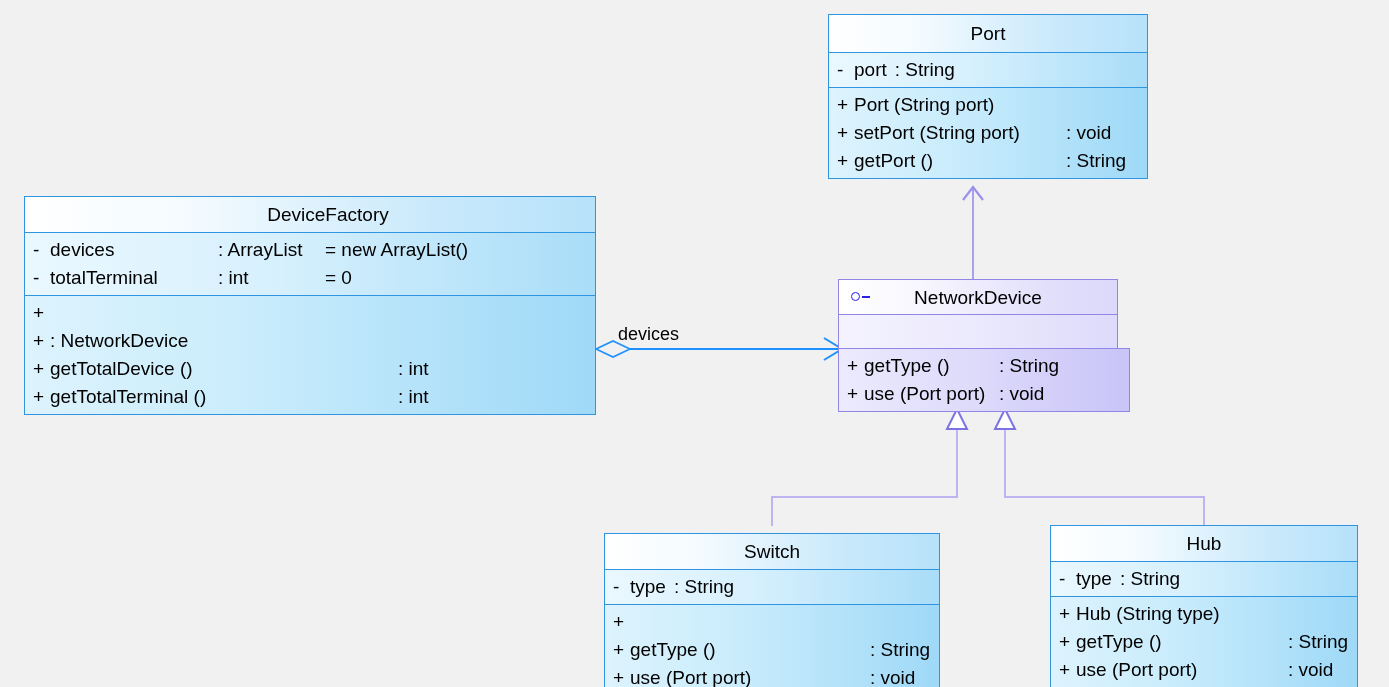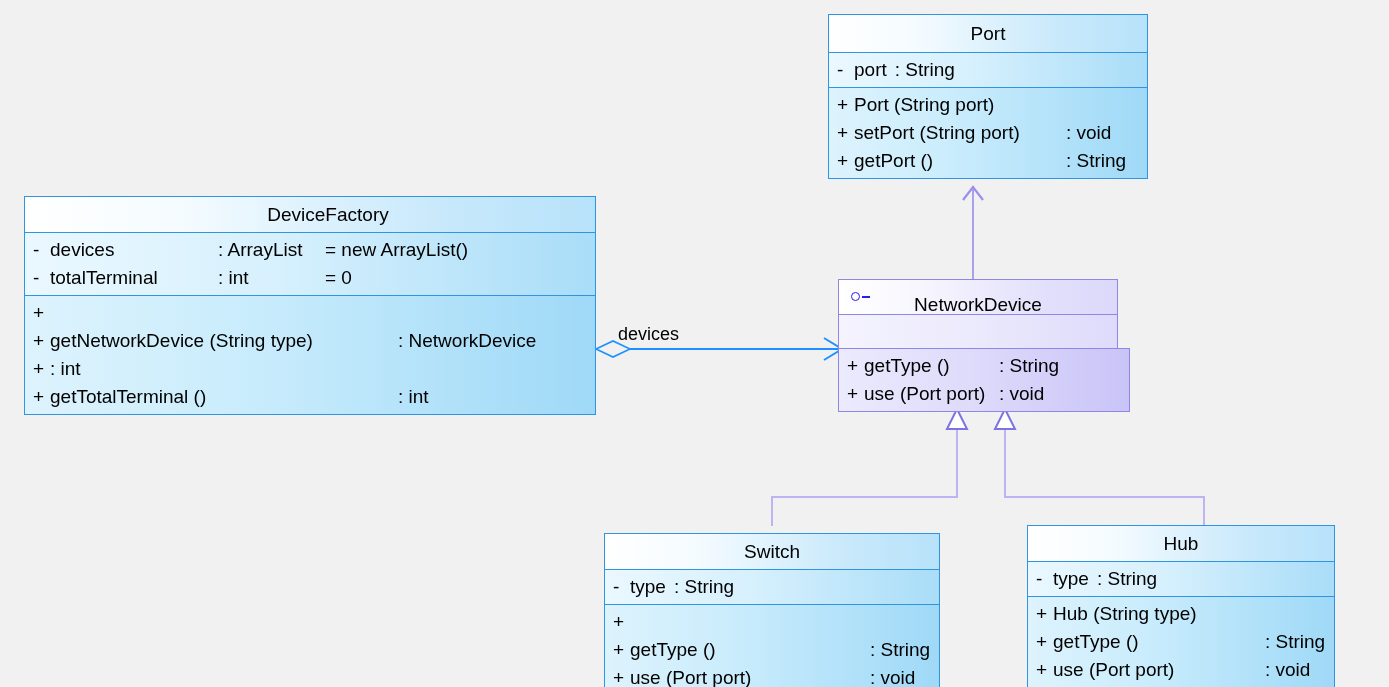--- a/index.html
+++ b/index.html
@@ -44,21 +44,20 @@
     border-top: none;
     background: linear-gradient(to right, #eaf8ff 0%, #d6f0fd 45%, #a9ddf8 100%);
   }
   .blue .cls-ops {
     background: linear-gradient(to right, #ddf3fd 0%, #c9ecfc 40%, #9fd9f7 100%);
   }
   
   .purple .cls-header {
     border: 1px solid #8f86e6;
     background: linear-gradient(to right, #ffffff 0%, #f7f6fe 30%, #e2dffb 75%, #dcd8fa 100%);
-    align-items: flex-end;
   }
   .purple .cls-attrs {
     border: 1px solid #8f86e6;
     border-top: none;
     background: linear-gradient(to right, #f4f3fe 0%, #ebe9fc 50%, #dedafb 100%);
   }
   .purple .cls-ops {
     border: 1px solid #8f86e6;
     border-top: none;
     background: linear-gradient(to right, #eceafd 0%, #dedbfb 45%, #c9c4f7 100%);
@@ -202,25 +201,25 @@
         <span class="m-def">= 0</span>
       </div>
     </div>
     <div class="cls-ops">
       <div class="member">
         <span class="m-vis">+</span>
         <span class="m-type"></span>
       </div>
       <div class="member">
         <span class="m-vis">+</span>
-        <span class="m-name" style="width:348px">getNetworkDevice (String type)</span>
         <span class="m-type">: NetworkDevice</span>
       </div>
       <div class="member">
         <span class="m-vis">+</span>
+        <span class="m-name" style="width:348px">getTotalDevice ()</span>
         <span class="m-type">: int</span>
       </div>
       <div class="member">
         <span class="m-vis">+</span>
         <span class="m-name" style="width:348px">getTotalTerminal ()</span>
         <span class="m-type">: int</span>
       </div>
     </div>
   </div>
 
@@ -272,21 +271,21 @@
         <span class="m-type">: String</span>
       </div>
       <div class="member">
         <span class="m-vis">+</span>
         <span class="m-name" style="width:240px">use (Port port)</span>
         <span class="m-type">: void</span>
       </div>
     </div>
   </div>
 
-  <div class="uml-class blue" style="left:1027px; top:525px; width:308px;">
+  <div class="uml-class blue" style="left:1050px; top:525px; width:308px;">
     <div class="cls-header" style="height:35px;">
       <span>Hub</span>
     </div>
     <div class="cls-attrs">
       <div class="member">
         <span class="m-vis">-</span>
         <span class="m-name">type</span>
         <span style="width:8px"></span>
         <span class="m-type">: String</span>
       </div>

